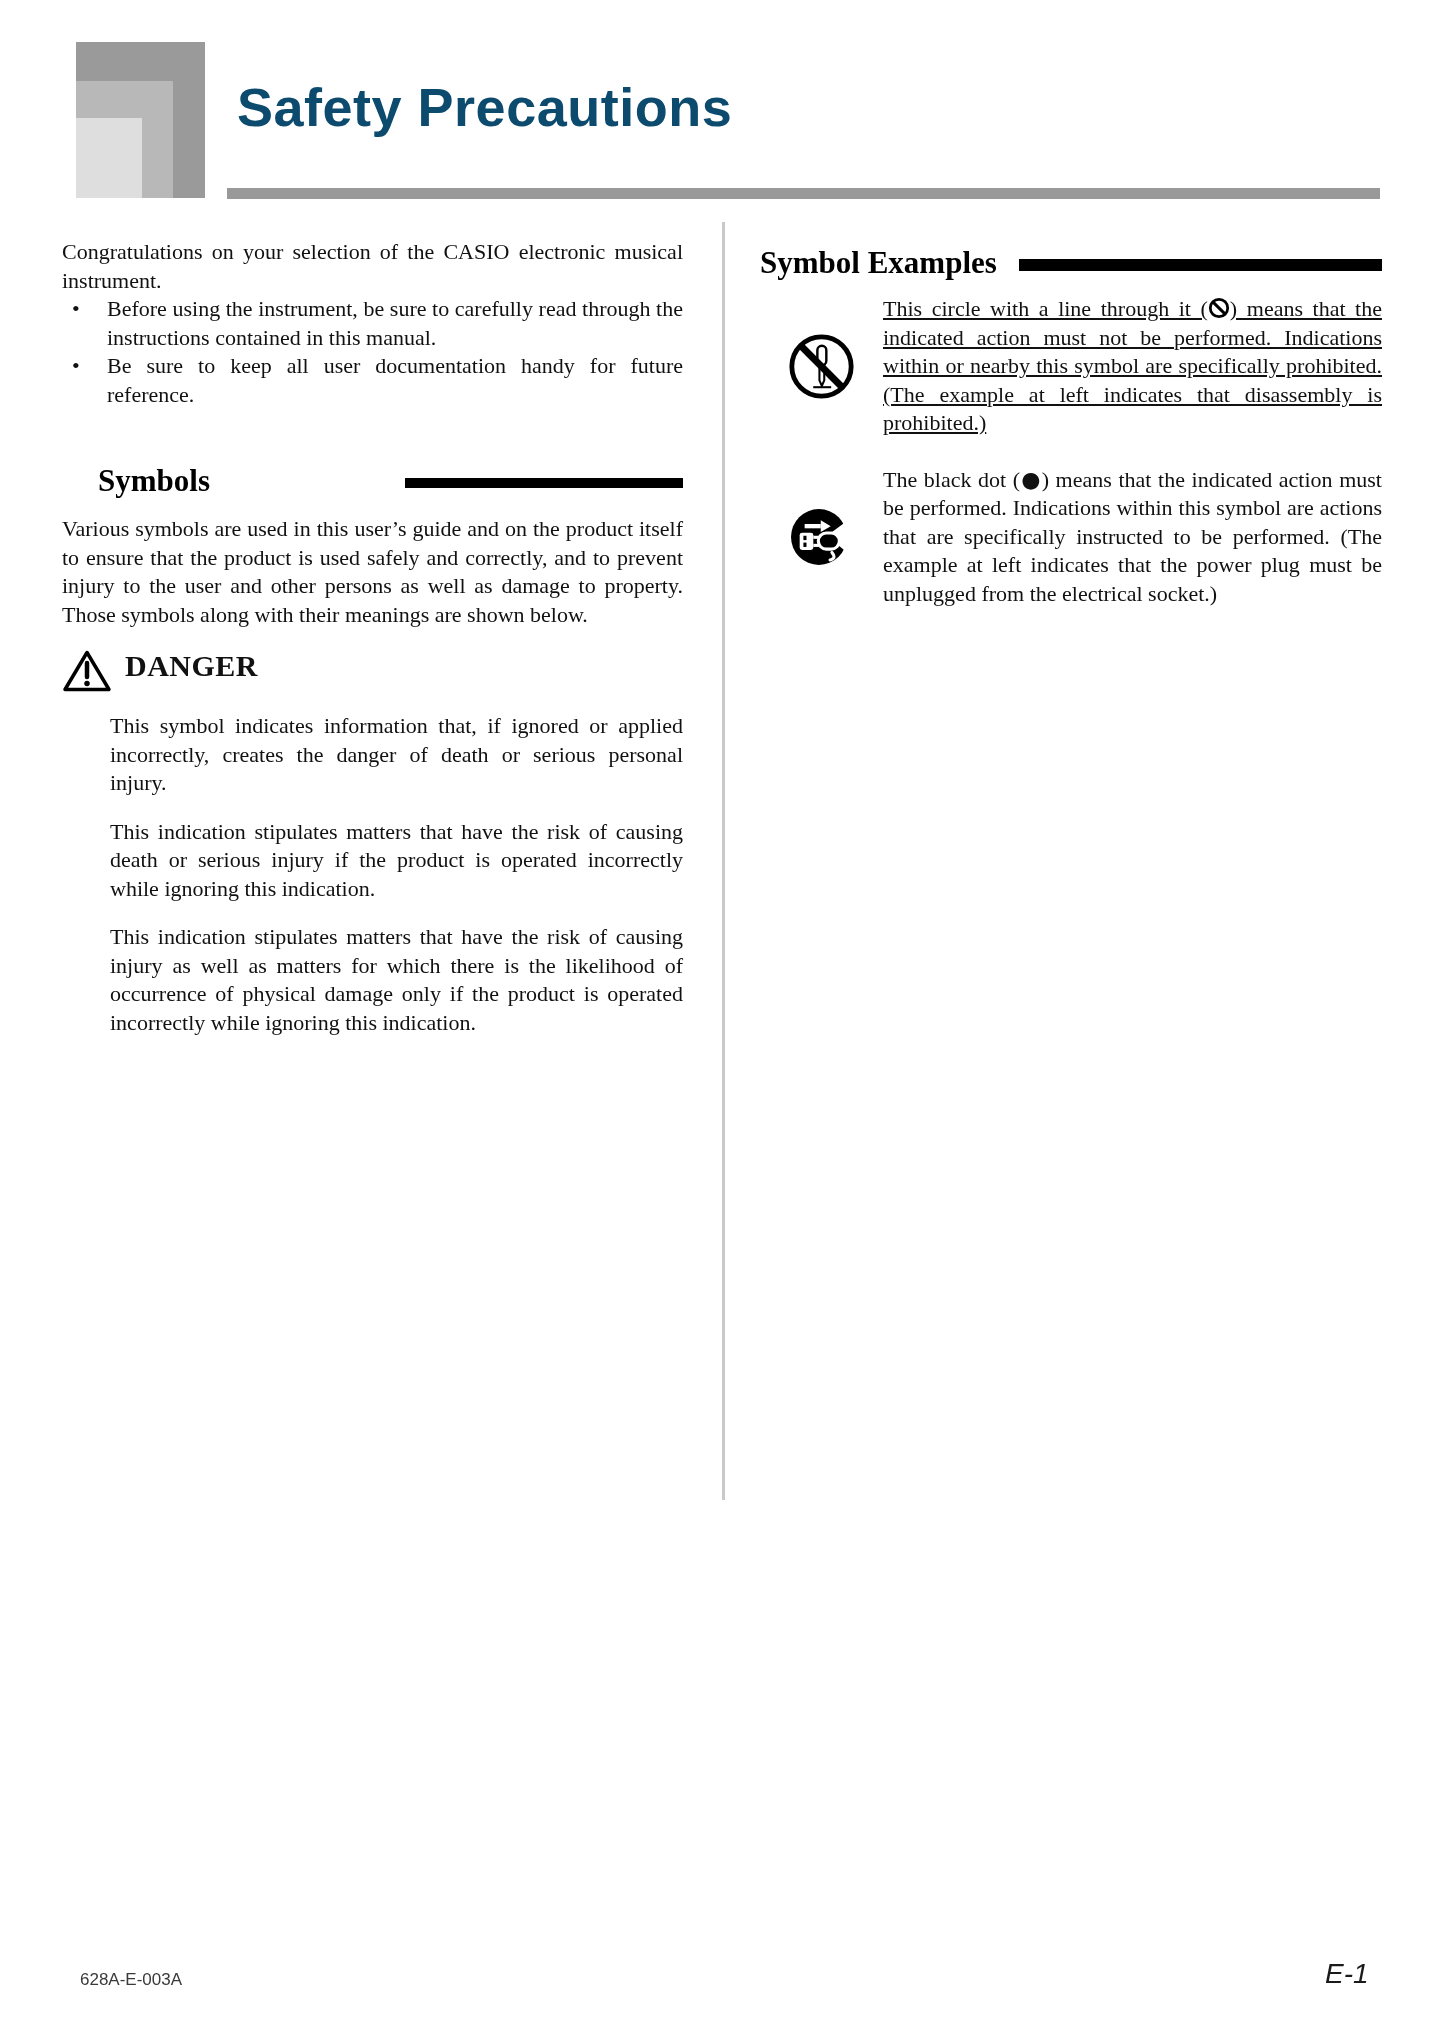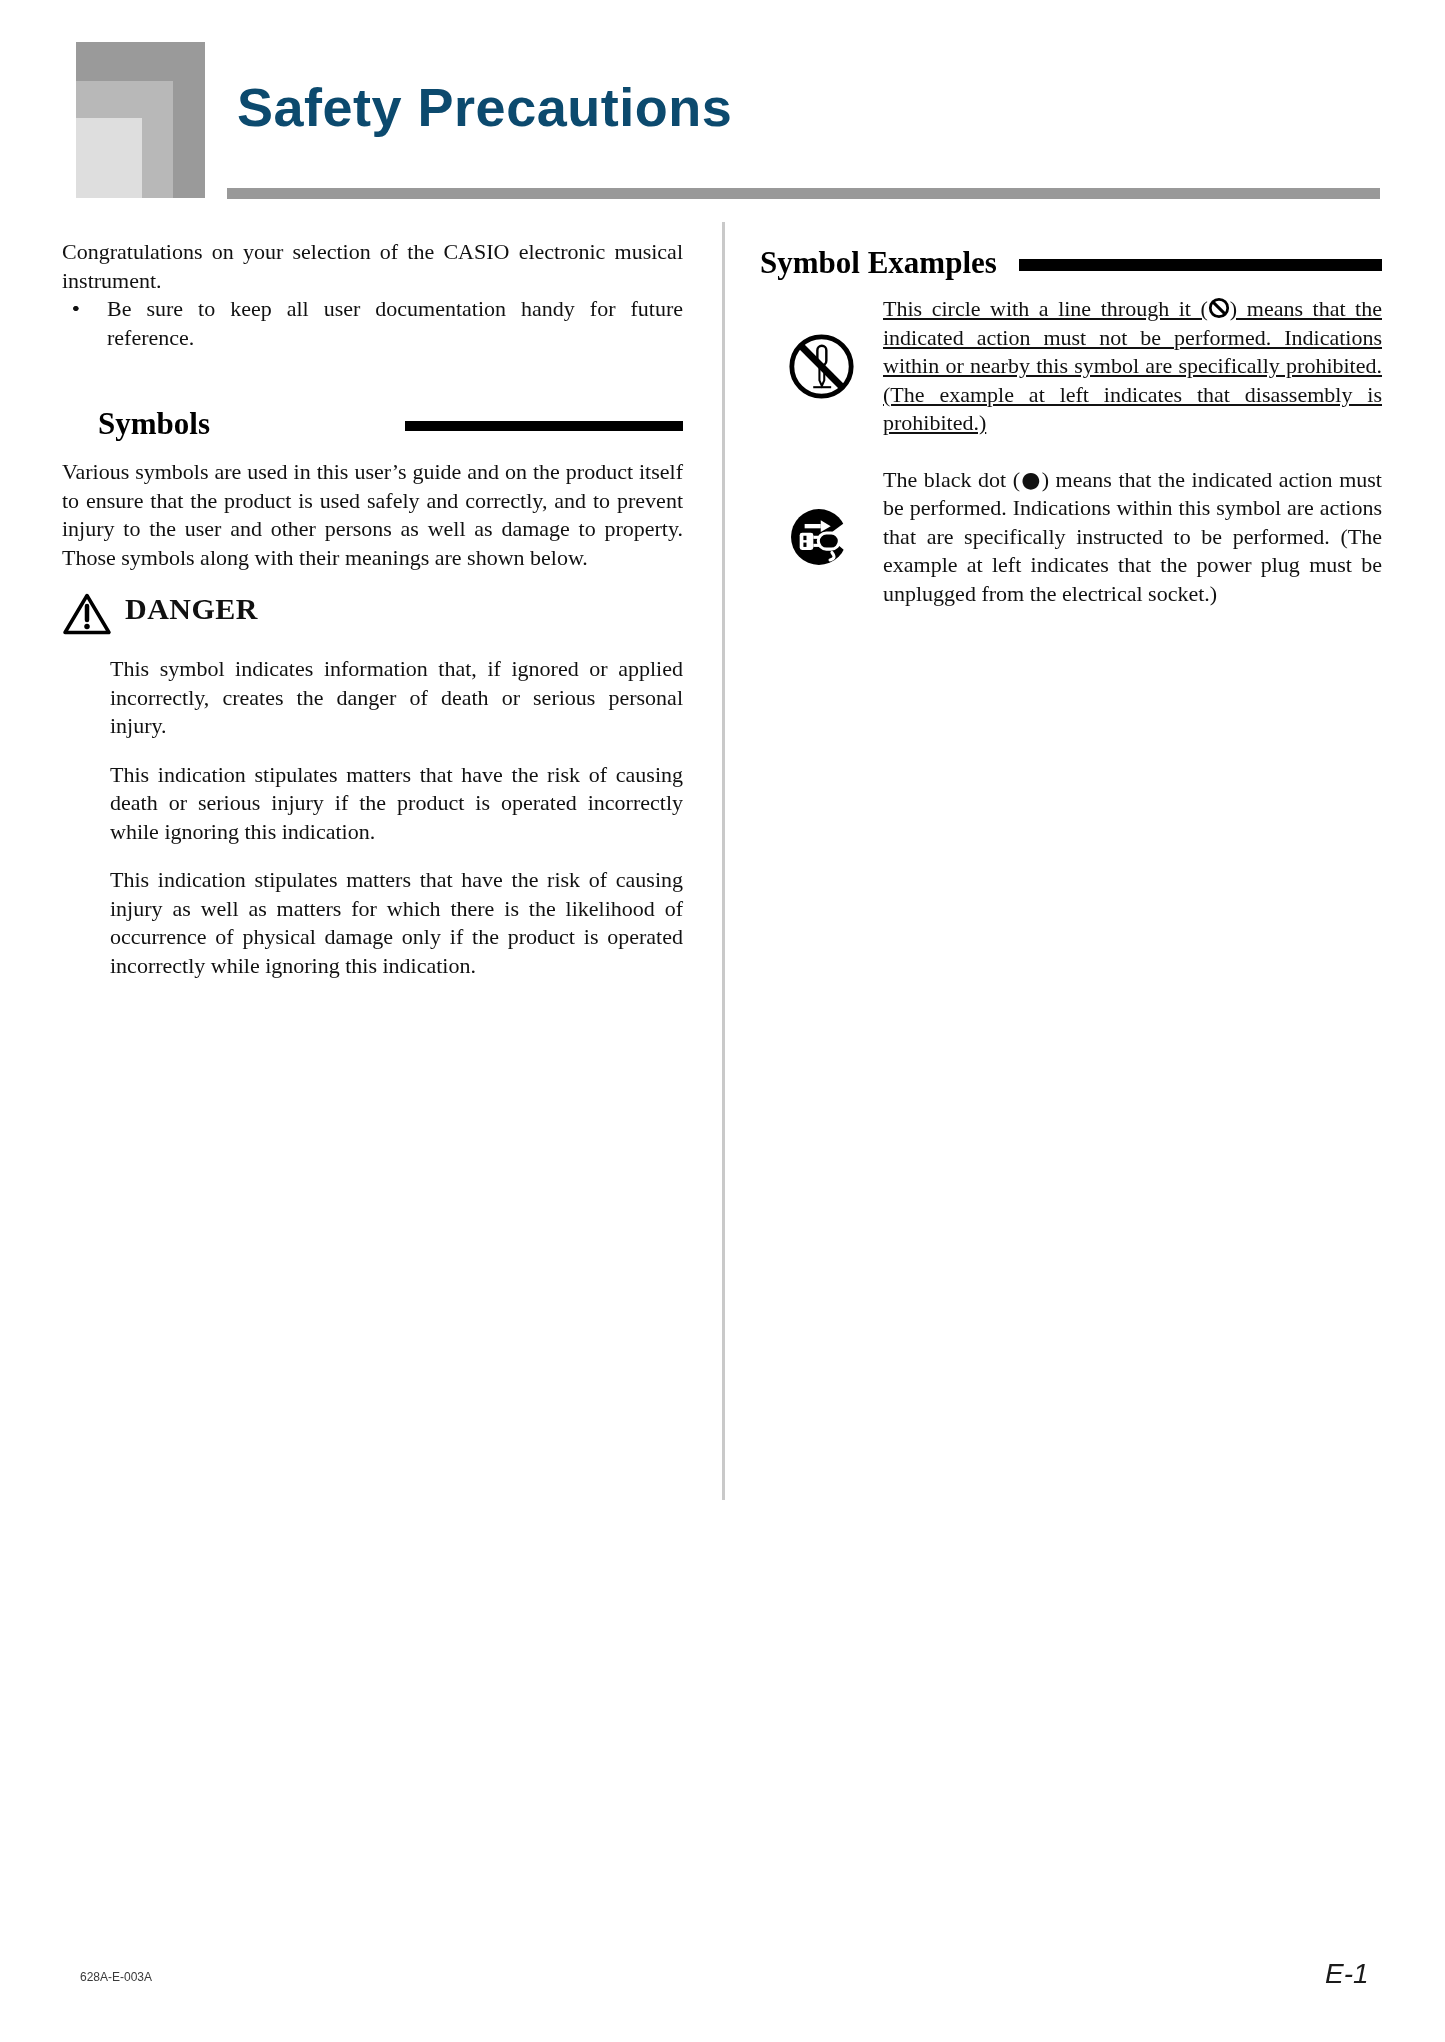--- a/index.html
+++ b/index.html
@@ -48,21 +48,21 @@
   
   .example-item{display:flex;margin-top:26px;}
   .example-icon-cell{width:123px;flex:0 0 123px;display:flex;align-items:center;justify-content:center;}
   .example-text{flex:1;font-size:22px;line-height:28.5px;text-align:justify;}
   .inline-sym{font-family:"DejaVu Sans",sans-serif;font-size:20px;}
   .inline-dot{font-size:22px;}
   .inline-no-svg{vertical-align:-3px;}
 
   
   .footer-code{position:absolute;left:80px;top:1970px;font-family:"Liberation Sans",sans-serif;
-               font-size:12px;color:#3a3a3a;}
+               font-size:17px;color:#3a3a3a;}
   .page-number{position:absolute;left:1325px;top:1958px;font-family:"Liberation Sans",sans-serif;
                font-style:italic;font-size:28px;color:#1a1a1a;}
 </style>
 </head>
 <body>
 
 <div class="page">
 
   <div class="logo">
     <div class="logo-dark"></div>
@@ -74,20 +74,21 @@
 
   <div class="v-divider"></div>
 
   <div class="col-left">
 
     <p class="body-text">Congratulations on your selection of the CASIO electronic musical instrument.</p>
 
     <ul class="bullet-list">
       <li class="bullet-item">
         <span class="bullet-marker">•</span>
+        <span>Before using the instrument, be sure to carefully read through the instructions contained in this manual.</span>
       </li>
       <li class="bullet-item">
         <span class="bullet-marker">•</span>
         <span>Be sure to keep all user documentation handy for future reference.</span>
       </li>
     </ul>
 
     <div class="sec-heading symbols-heading">
       <span class="h-text">Symbols</span>
       <span class="h-bar"></span>

